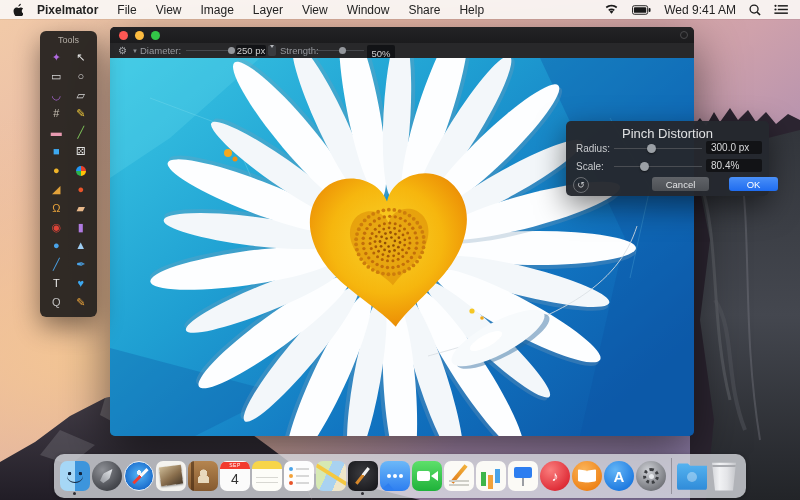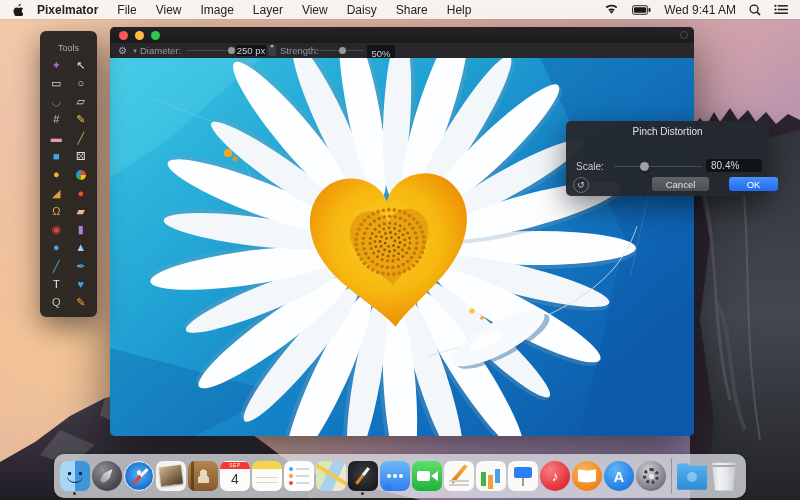--- a/index.html
+++ b/index.html
@@ -15,21 +15,21 @@
   .menus{display:flex;gap:19px;align-items:center;}
   .menu-item{cursor:default;}
   .menu-item.bold{font-weight:bold;}
   .mb-right{margin-left:auto;display:flex;align-items:center;gap:13px;padding-right:12px;}
   .clock{font-size:12px;color:#222;}
 
   
   .tools-palette{position:absolute;left:40px;top:31px;width:57px;height:286px;z-index:20;
     background:rgba(40,35,32,0.96);border-radius:6px;box-shadow:0 10px 26px rgba(0,0,0,.45);
     display:flex;flex-direction:column;}
-  .tools-title{font-size:9px;color:#b3ada5;text-align:center;padding:12px 0 2px;}
+  .tools-title{font-size:9px;color:#b3ada5;text-align:center;padding:4px 0 2px;}
   .tools-grid{display:grid;grid-template-columns:1fr 1fr;flex:1;justify-items:center;
     align-items:center;padding:1px 4px 5px;}
   .tool{font-size:11px;line-height:1;cursor:default;width:14px;height:14px;
     display:flex;align-items:center;justify-content:center;}
   .tool.pinwheel{width:10px;height:10px;border-radius:50%;
     background:conic-gradient(#e8412c 0 90deg,#ffc107 90deg 180deg,#2bb24c 180deg 270deg,#2196f3 270deg 360deg);}
 
   
   .window{position:absolute;left:110px;top:27px;width:584px;height:409px;z-index:10;
     border-radius:5px;overflow:hidden;box-shadow:0 18px 50px rgba(0,0,0,.55);background:#1d1d1f;}
@@ -61,21 +61,21 @@
   .tb-label-s{left:170px;}
   #s-slider{left:204px;width:50px;}
   .tb-value-s{left:257px;width:28px;background:#121316;border-radius:2px;justify-content:center;
     top:2px;height:17px;color:#cfcfcf;}
   .canvas{position:absolute;left:0;top:31px;width:584px;height:378px;}
 
   
   .pinch{position:absolute;left:566px;top:121px;width:203px;height:75px;z-index:30;
     background:rgba(37,40,46,0.97);border-radius:5px;box-shadow:0 10px 30px rgba(0,0,0,.5);
     color:#c9cbce;font-size:10px;}
-  .pinch-title{text-align:center;padding-top:5px;font-size:10px;color:#e0e1e3;}
+  .pinch-title{text-align:center;padding-top:5px;font-size:13px;color:#e0e1e3;}
   .p-row{position:absolute;left:0;width:100%;height:14px;}
   .p-row.radius{top:20px;} .p-row.scale{top:38px;padding-left:40px;}
   .p-label{position:absolute;left:0;width:42px;text-align:left;padding-left:10px;top:2px;}
   .p-slider{position:absolute;left:48px;top:0;width:88px;height:14px;}
   .p-track{position:absolute;top:7px;left:0;right:0;height:1px;background:#4a4d53;}
   .p-knob{position:absolute;top:3px;width:9px;height:9px;border-radius:50%;background:#9ba0a6;box-shadow:0 1px 2px rgba(0,0,0,.5);}
   .p-value{position:absolute;left:140px;top:0;width:56px;height:13px;background:#121316;border-radius:2px;
     display:flex;align-items:center;padding:0 5px;box-sizing:border-box;color:#d8d9db;}
   .p-buttons{position:absolute;left:0;right:0;top:56px;height:15px;}
   .reset-btn{position:absolute;left:7px;top:0;width:14px;height:14px;border-radius:50%;
@@ -226,21 +226,21 @@
           <path fill="#1a1a1a" d="M9.1 2.3c.6-.7 1.6-1.2 2.4-1.2 0 .9-.4 1.7-1 2.3-.6.7-1.5 1.2-2.4 1.1-.1-.8.4-1.6 1-2.2zM11.6 5.8c-1.3-.1-2.4.8-3 .8-.7 0-1.6-.8-2.7-.8-1.4 0-2.7.8-3.4 2-1.4 2.5-.4 6.1 1 8.1.7 1 1.5 2 2.6 2 1 0 1.4-.7 2.6-.7 1.2 0 1.5.7 2.6.7 1.1 0 1.8-1 2.4-1.9.8-1.1 1.1-2.2 1.1-2.2-.1 0-2.2-.9-2.2-3.3 0-2.1 1.7-3.1 1.8-3.1-1-1.5-2.5-1.6-2.8-1.6z"></path>
         </svg>
     </span>
     <nav class="menus" id="menus">
         <span class="menu-item bold">Pixelmator</span>
         <span class="menu-item">File</span>
         <span class="menu-item">View</span>
         <span class="menu-item">Image</span>
         <span class="menu-item">Layer</span>
         <span class="menu-item">View</span>
-        <span class="menu-item">Daisy</span>
+        <span class="menu-item">Window</span>
         <span class="menu-item">Share</span>
         <span class="menu-item">Help</span>
       </nav>
     <div class="mb-right">
       <span>
         <svg class="sicon" width="15" height="11" viewBox="0 0 16 12">
             <path fill="#1a1a1a" d="M8 10.6 5.9 8.1c.6-.5 1.3-.8 2.1-.8s1.5.3 2.1.8L8 10.6zM4.4 6.3C5.4 5.4 6.6 4.9 8 4.9s2.6.5 3.6 1.4l-1.2 1.4C9.7 7.1 8.9 6.8 8 6.8s-1.7.3-2.4.9L4.4 6.3zM2.9 4.5 1.7 3.1C3.4 1.6 5.6.7 8 .7s4.6.9 6.3 2.4l-1.2 1.4C11.7 3.3 9.9 2.6 8 2.6S4.3 3.3 2.9 4.5z"></path>
           </svg>
       </span>
       <span>
@@ -602,20 +602,28 @@
         <ellipse cx="0" cy="0" rx="52" ry="16" fill="#f7fafc"></ellipse>
         <ellipse cx="-12" cy="-3" rx="18" ry="6" fill="#ffffff"></ellipse>
       </g>
       <circle cx="362" cy="253" r="2.6" fill="#f5c724"></circle>
       <circle cx="372" cy="260" r="1.8" fill="#f0a81a"></circle>
     </svg>
   </div>
 
   <div class="pinch">
     <div class="pinch-title">Pinch Distortion</div>
+    <div class="p-row radius">
+      <span class="p-label">Radius:</span>
+      <span class="p-slider">
+        <span class="p-track"></span>
+        <span class="p-knob" id="r-knob" style="left: 38%;"></span>
+      </span>
+      <span class="p-value">300.0 px</span>
+    </div>
     <div class="p-row scale">
       <span class="p-label">Scale:</span>
       <span class="p-slider">
         <span class="p-track"></span>
         <span class="p-knob" id="sc-knob" style="left: 30%;"></span>
       </span>
       <span class="p-value">80.4%</span>
     </div>
     <div class="p-buttons">
       <span class="reset-btn">↺</span>

